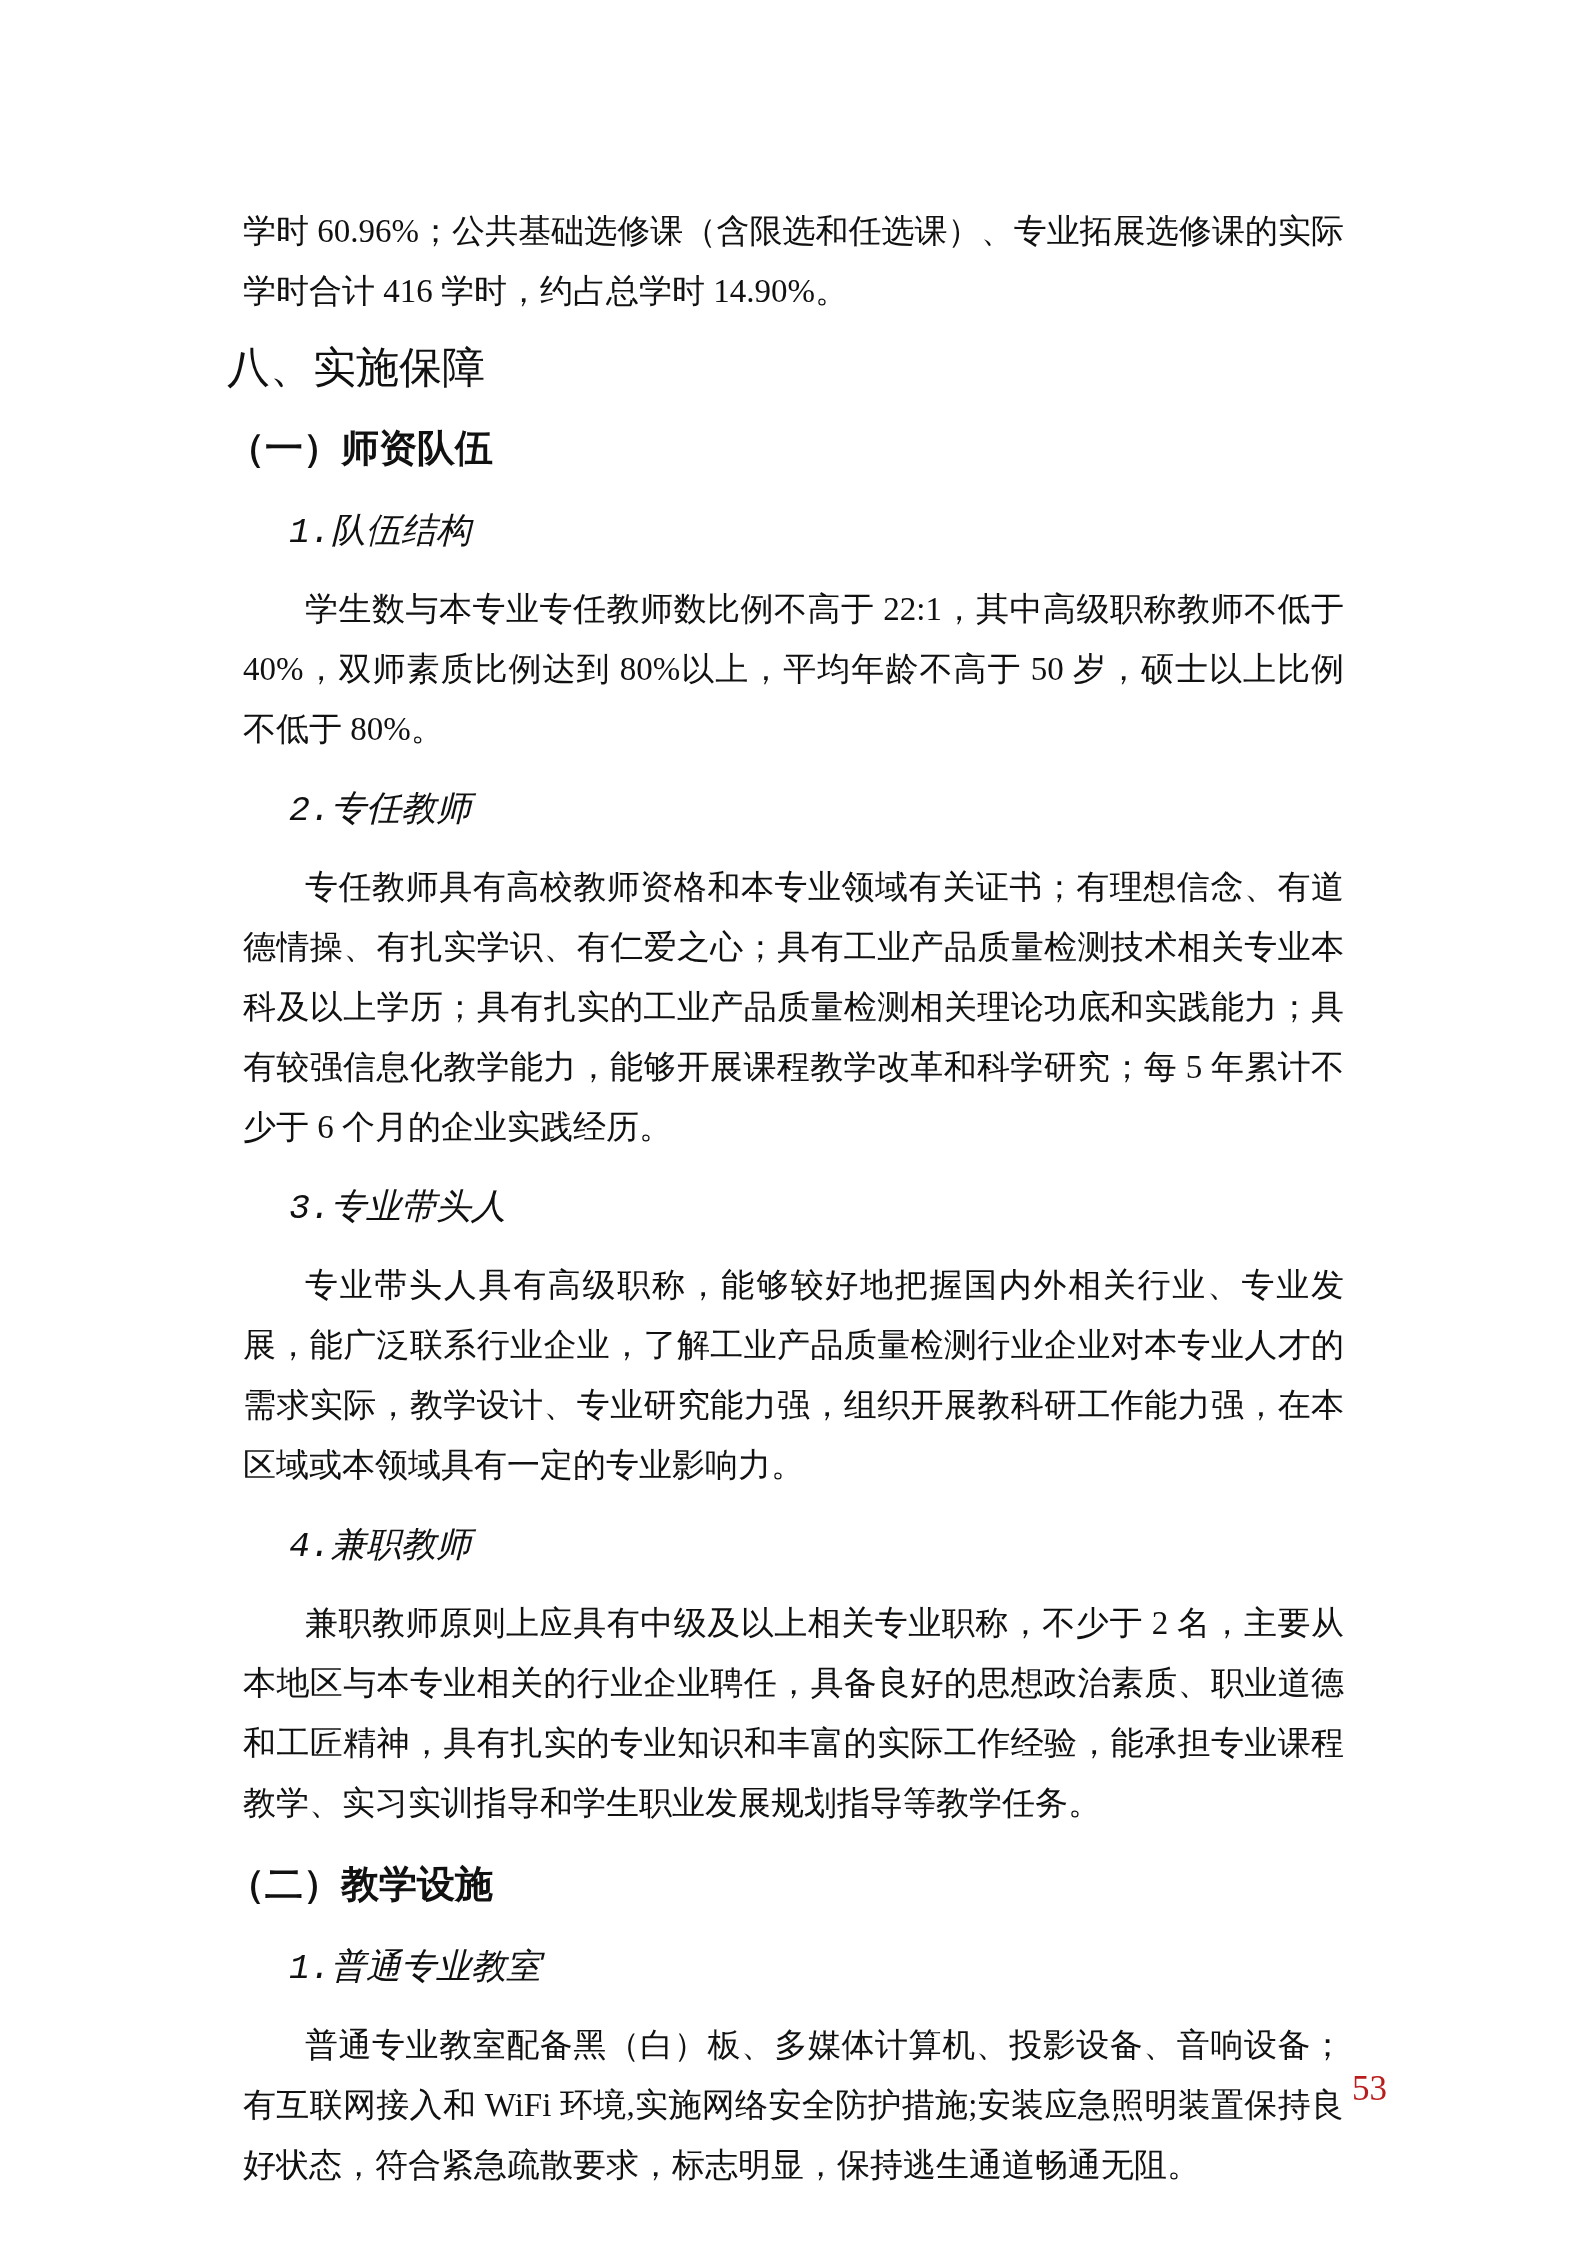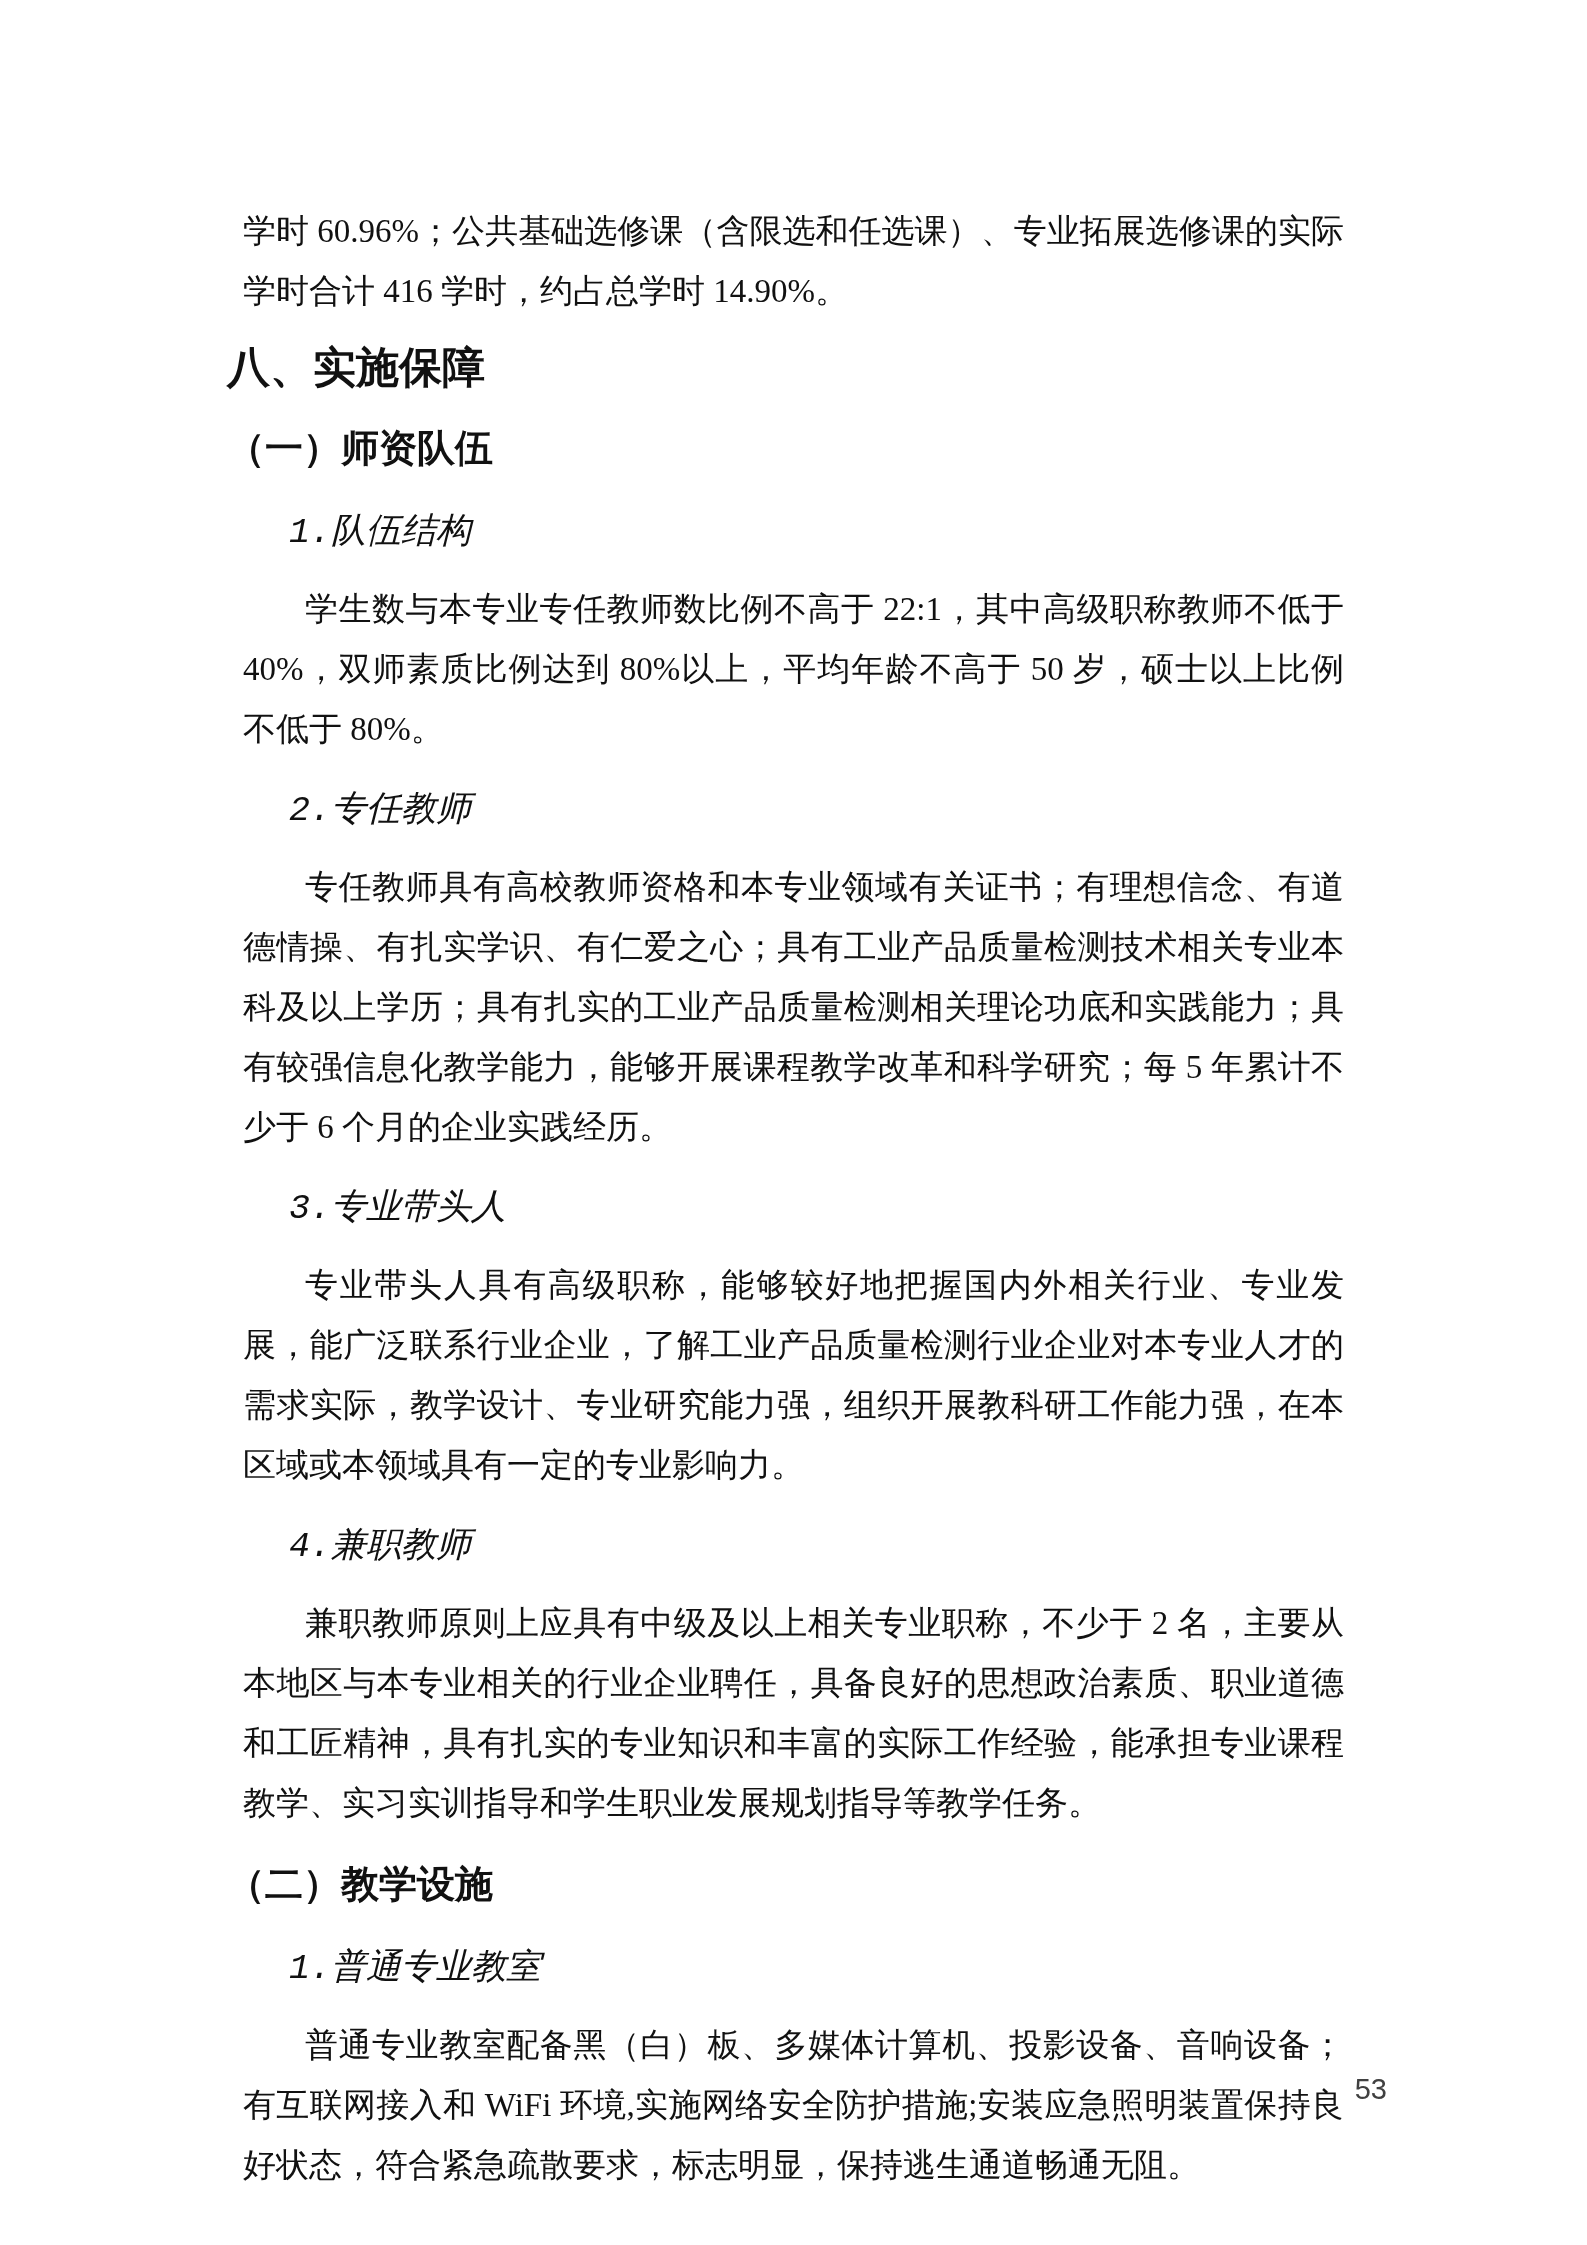--- a/index.html
+++ b/index.html
@@ -27,21 +27,21 @@
     font-family: "Liberation Serif", "DejaVu Serif", serif;
     word-break: break-all;
   }
   p.no-indent {
     text-indent: 0;
   }
   h1.chapter {
     margin: 14px 0 0 0;
     font-family: "Liberation Sans", "DejaVu Sans", sans-serif;
     font-size: 43px;
-    font-weight: 700;
+    font-weight: 400;
     line-height: 60px;
   }
   h2.section {
     margin: 24px 0 0 0;
     font-family: Liberation Mono, monospace;
     font-size: 38px;
     font-weight: 700;
     line-height: 60px;
   }
   h3.subsection {
@@ -50,24 +50,24 @@
     font-style: italic;
     font-weight: 400;
     font-size: 35px;
     line-height: 60px;
     text-indent: 62px;
   }
   .page-number {
     position: absolute;
     top: 2072px;
     right: 200px;
-    font-size: 29px;
+    font-size: 35px;
     line-height: 34px;
-    font-family: Liberation Sans, sans-serif;
-    color: #404040;
+    font-family: Liberation Serif, serif;
+    color: #b91c1c;
   }
 </style>
 </head>
 <body>
 
 <div class="page">
 
   <p class="body no-indent">学时 60.96%；公共基础选修课（含限选和任选课）、专业拓展选修课的实际学时合计 416 学时，约占总学时 14.90%。</p>
 
   <h1 class="chapter">八、实施保障</h1>

